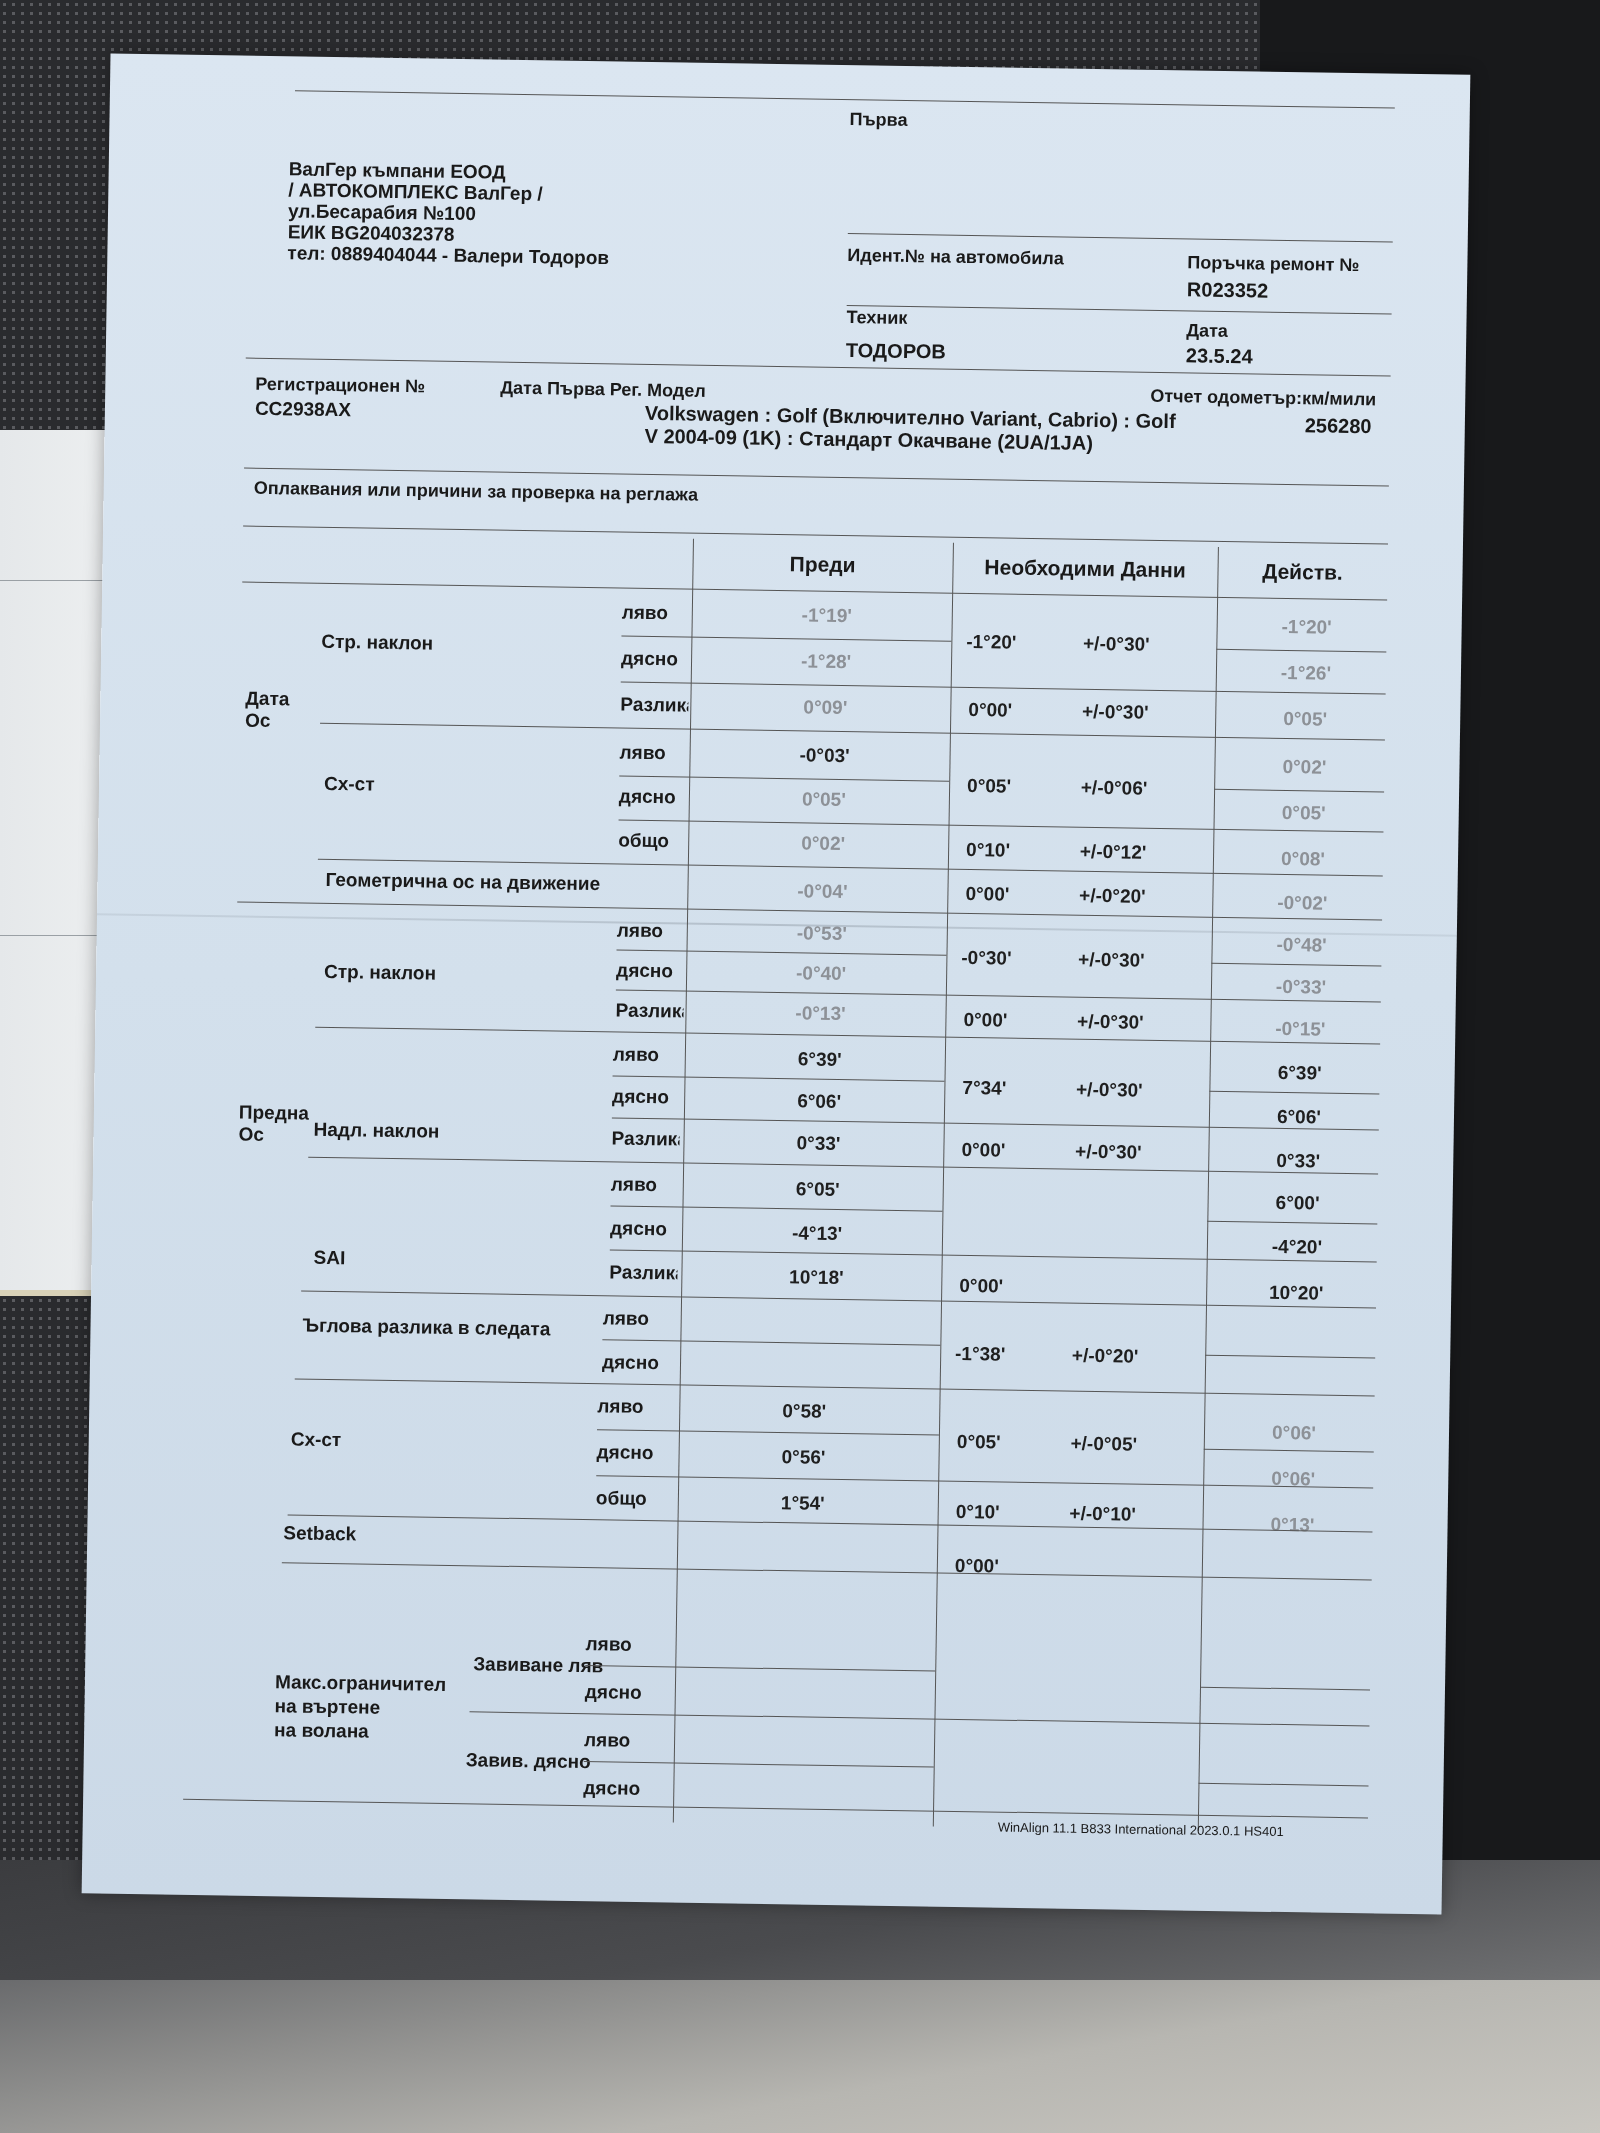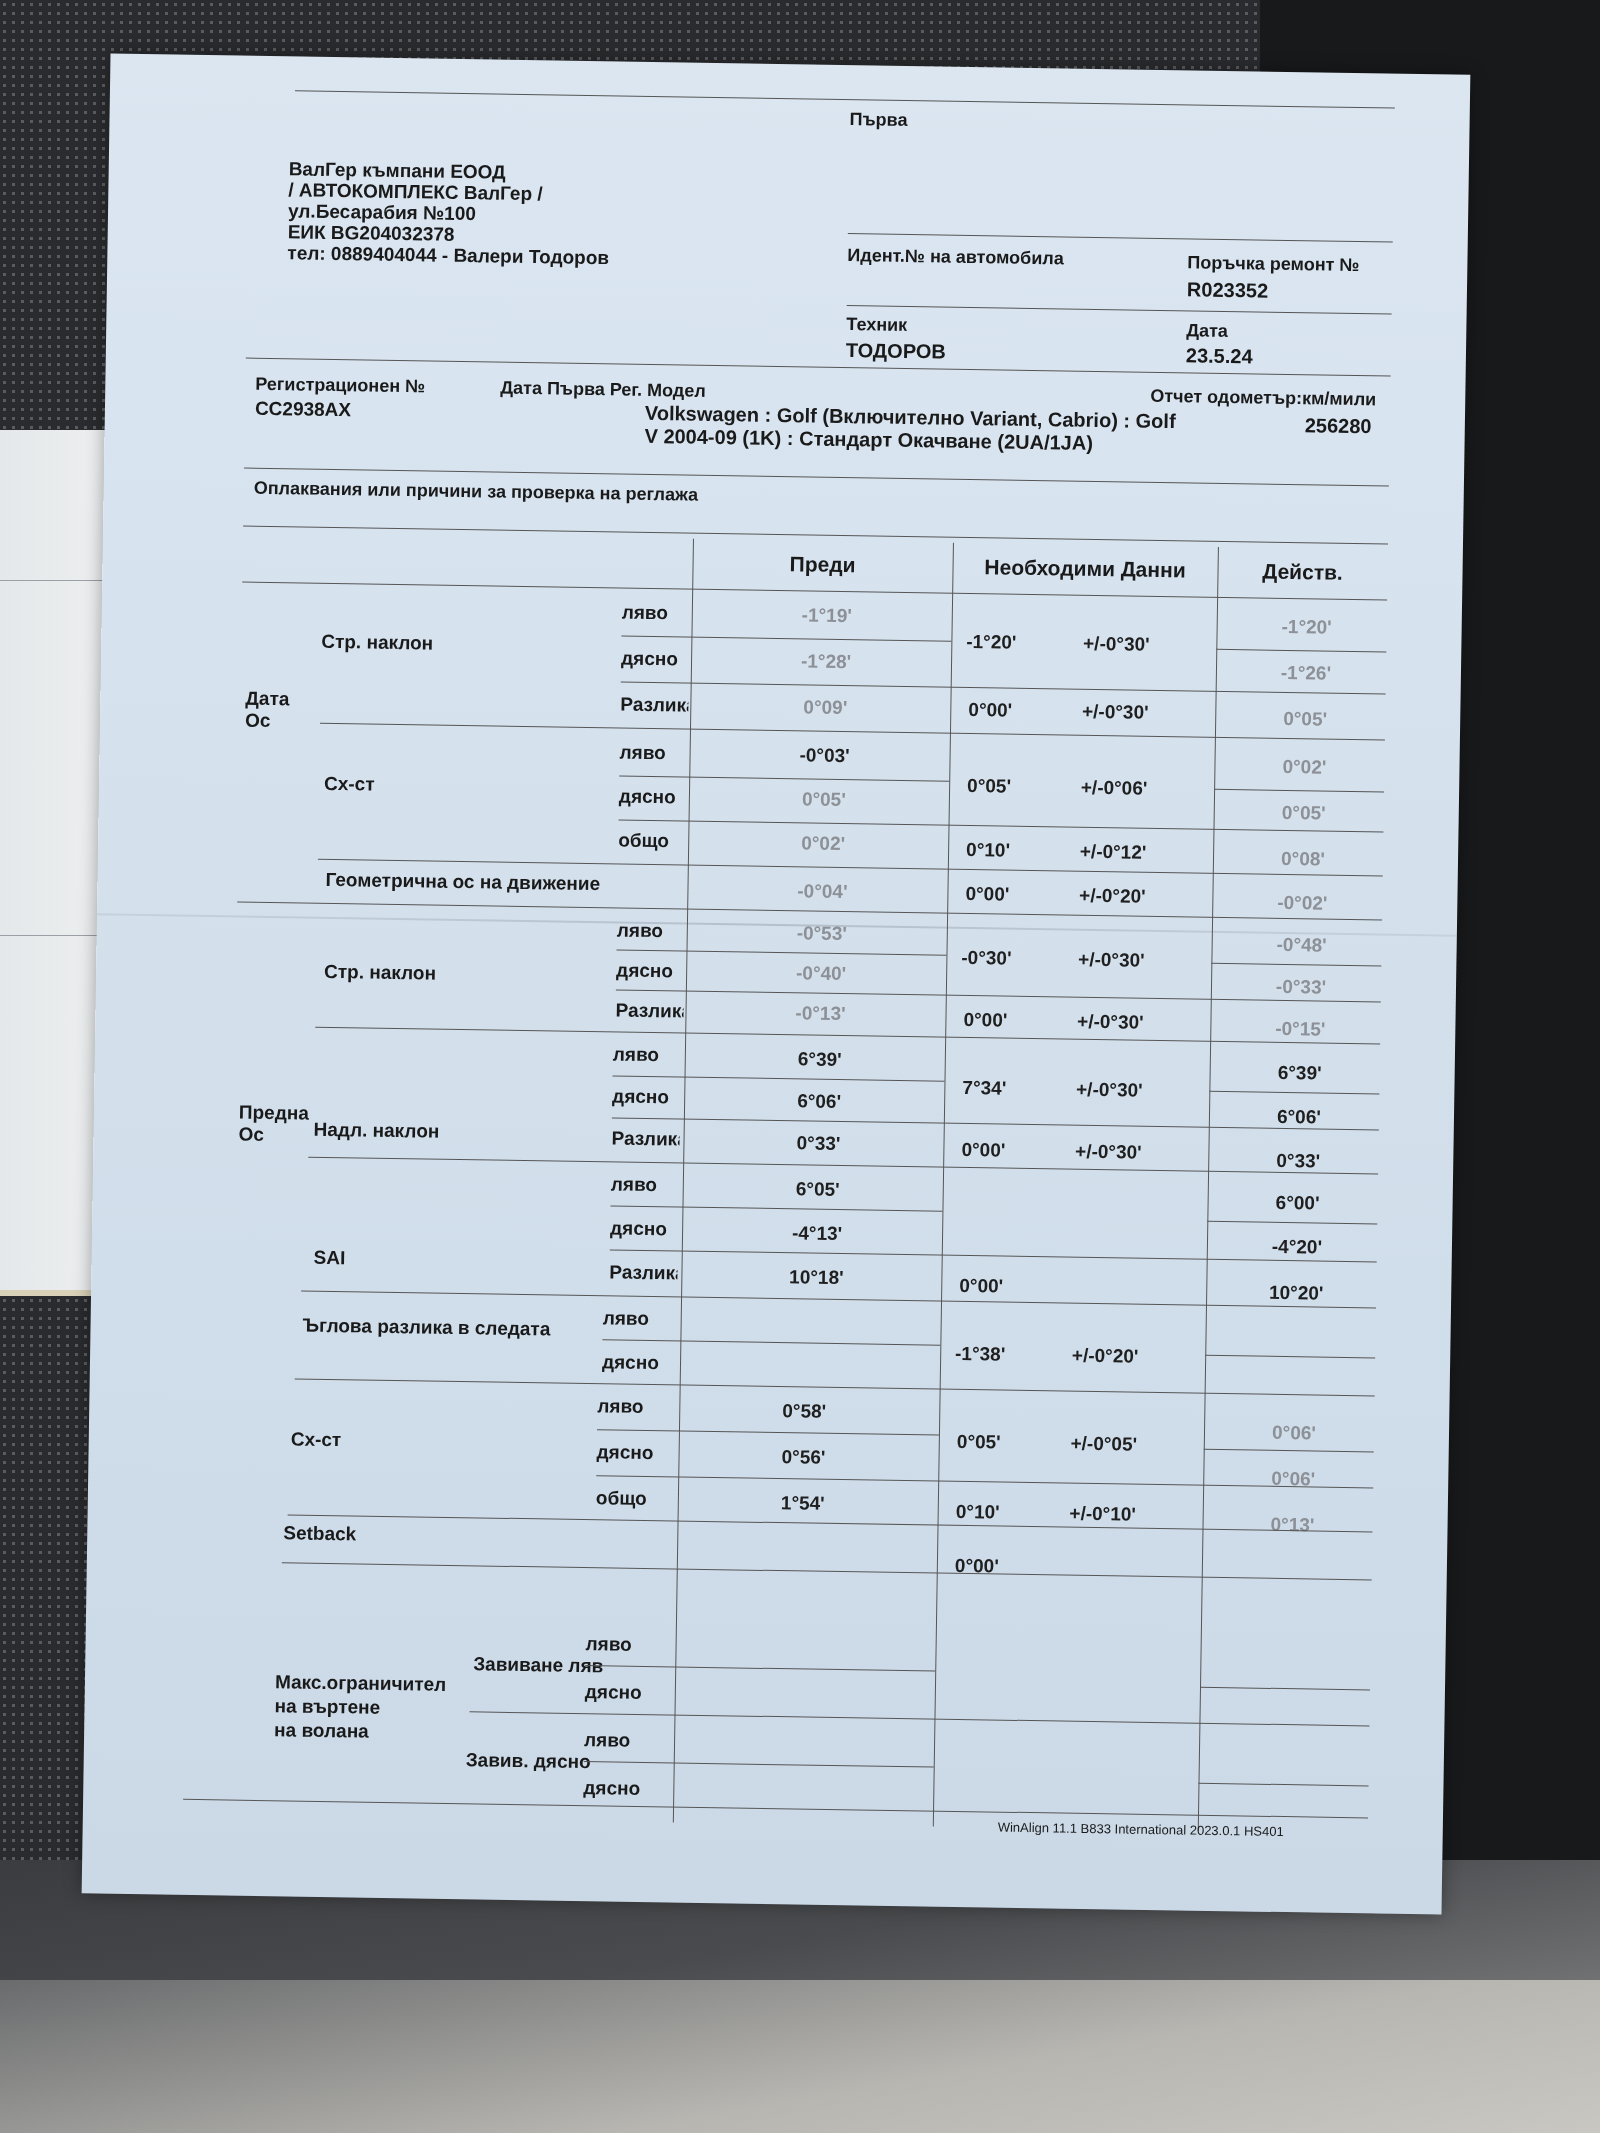--- a/index.html
+++ b/index.html
@@ -81,21 +81,21 @@
     <div>ЕИК BG204032378</div>
     <div>тел: 0889404044 - Валери Тодоров</div>
   </div>
 
   <div class="hline" style="left:740px; top:168px; width:545px;"></div>
   <div class="abs head" style="left:740px; top:180px;">Идент.№ на автомобила</div>
   <div class="abs head" style="left:1080px; top:182px;">Поръчка ремонт №</div>
   <div class="abs" style="left:1080px; top:208px; font-size:20px; font-weight:bold;">R023352</div>
 
   <div class="hline" style="left:740px; top:240px; width:545px;"></div>
-  <div class="abs head" style="left:740px; top:249px;">Техник</div>
+  <div class="abs head" style="left:740px; top:242px;">Техник</div>
   <div class="abs" style="left:740px; top:274px; font-size:20px; font-weight:bold;">ТОДОРОВ</div>
   <div class="abs head" style="left:1080px; top:250px;">Дата</div>
   <div class="abs" style="left:1080px; top:274px; font-size:20px; font-weight:bold;">23.5.24</div>
   <div class="hline" style="left:140px; top:302px; width:1145px;"></div>
 
   <div class="abs head" style="left:150px; top:318px;">Регистрационен №</div>
   <div class="abs" style="left:150px; top:342px; font-size:19px; font-weight:bold;">CC2938AX</div>
   <div class="abs head" style="left:395px; top:318px;">Дата Първа Рег. Модел</div>
   <div class="abs head" style="left:1045px; top:316px;">Отчет одометър:км/мили</div>
   <div class="abs" style="left:540px; top:340px; font-size:20px; font-weight:bold; line-height:23px;">

